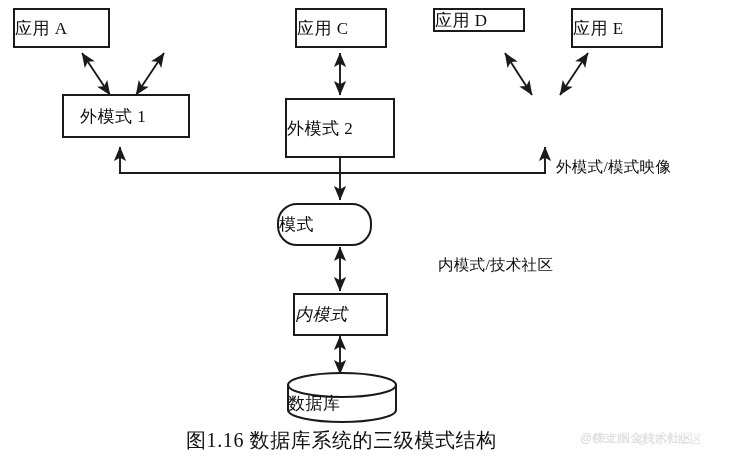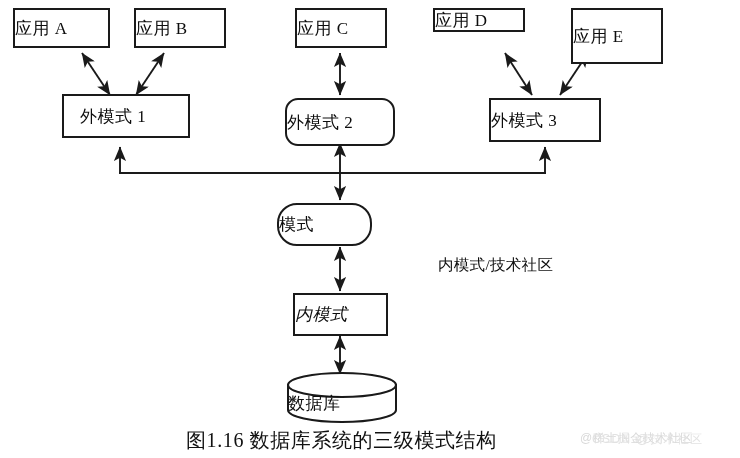--- a/index.html
+++ b/index.html
@@ -123,52 +123,47 @@
 
     <g>
       <path d="M288,385 L288,410 A54,12 0 0 0 396,410 L396,385 Z" fill="#ffffff" stroke="#1a1a1a" stroke-width="2"></path>
       <ellipse cx="342" cy="385" rx="54" ry="12" fill="#ffffff" stroke="#1a1a1a" stroke-width="2"></ellipse>
     </g>
   </svg>
 
   <div class="node-box app-box" style="left:13px; top:8px; width:97px; height:40px;">
     <span>应用 A</span>
   </div>
-  <div class="node-box app-box" style="left:134px; top:8px; width:92px; height:40px;">
-    <span>应用 B</span>
-  </div>
   <div class="node-box app-box" style="left:295px; top:8px; width:92px; height:40px;">
     <span>应用 C</span>
   </div>
   <div class="node-box app-box" style="left:433px; top:8px; width:92px; height:24px;">
     <span>应用 D</span>
   </div>
-  <div class="node-box app-box" style="left:571px; top:8px; width:92px; height:56px;">
+  <div class="node-box app-box" style="left:571px; top:8px; width:92px; height:40px;">
     <span>应用 E</span>
   </div>
 
   <div class="node-box ext-box" style="left:62px; top:94px; width:128px; height:44px;padding-left:16px;">
     <span>外模式 1</span>
   </div>
-  <div class="node-box ext-box" style="left:285px; top:98px; width:110px; height:48px;border-radius:13px;">
+  <div class="node-box ext-box" style="left:285px; top:98px; width:110px; height:60px;">
     <span>外模式 2</span>
-  </div>
-  <div class="node-box ext-box" style="left:489px; top:98px; width:112px; height:44px;">
-    <span>外模式 3</span>
   </div>
 
   <div class="node-box schema-box" style="left:277px; top:203px; width:95px; height:43px;border-radius:20px;">
     <span>模式</span>
   </div>
   <div class="node-box schema-box" style="left:293px; top:293px; width:95px; height:43px;font-style:italic;">
     <span>内模式</span>
   </div>
 
   <div class="db-label" style="left:288px; top:392px; width:108px;">数据库</div>
 
+  <div class="side-label" style="left:556px; top:157px;">外模式/模式映像</div>
   <div class="side-label" style="left:438px; top:255px;">内模式/技术社区</div>
 
   <div class="caption" style="left:186px; top:427px;">图1.16  数据库系统的三级模式结构</div>
 
   <div class="watermark" style="left:580px; top:430px;">@稀土掘金技术社区</div>
   <div class="watermark wm-b" style="left:592px; top:431px;">CSDN @技术社区</div>
 
 </div>
 
 </body></html>

